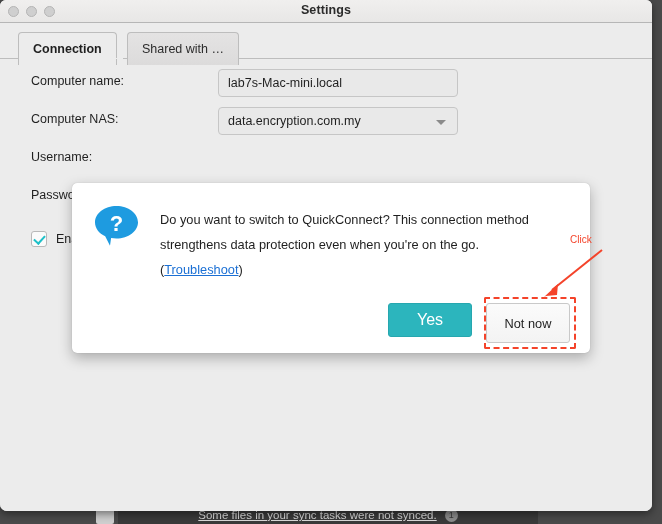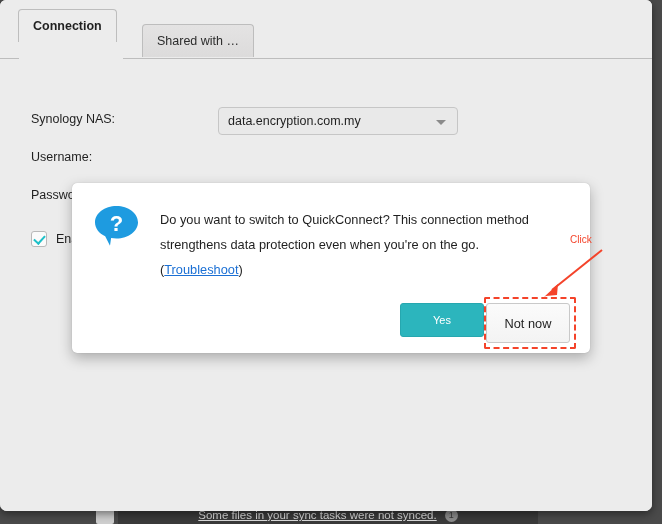--- a/index.html
+++ b/index.html
@@ -127,25 +127,24 @@
     justify-content: flex-start;
     padding: 16px 14px;
   }
   .tab.active {
     left: 18px;
     background: #ececec;
     font-weight: bold;
     z-index: 3;
   }
   .tab.inactive {
-    left: 142px;
+    left: 127px;
     background: linear-gradient(#e4e3e3, #dcdbdb);
     color: #2c2c2c;
     z-index: 2;
-    margin-top: 15px;
   }
   #tab-underline {
     position: absolute;
     left: 0;
     top: 58px;
     width: 652px;
     height: 1px;
     background: #bdbdbd;
     z-index: 1;
   }
@@ -283,30 +282,30 @@
     font-size: 12.8px;
     color: #1f1f1f;
     line-height: 25px;
   }
   #dialog-link {
     color: #1a6fd4;
     text-decoration: underline;
     cursor: pointer;
   }
   #dlg-yes {
-    left: 328px;
+    left: 316px;
     top: 120px;
     width: 84px;
     height: 34px;
     border-radius: 3px;
     position: absolute;
     background: #2cb5bd;
     border: 1px solid #26a7af;
     color: #fff;
-    font-size: 11px;
+    font-size: 16px;
     display: flex;
     align-items: center;
     justify-content: center;
     box-sizing: border-box;
   }
   #dlg-notnow {
     left: 414px;
     top: 120px;
     width: 84px;
     height: 40px;
@@ -358,37 +357,49 @@
 
 <div id="desktop"></div>
 
 <div id="bg-notification-left-chip"></div>
 <div id="bg-notification">
   <span>Some files in your sync tasks were not synced.</span><span class="badge">1</span>
 </div>
 
 <div id="window">
 
+  <div id="titlebar">
+    <div class="traffic" id="tl-close"></div>
+    <div class="traffic" id="tl-min"></div>
+    <div class="traffic" id="tl-zoom"></div>
+    <div class="title">Settings</div>
+  </div>
 
   <div id="tabstrip">
     <div class="tab active">
       <span>Connection</span>
     </div>
     <div class="tab inactive">
       <span>Shared with …</span>
     </div>
   </div>
   <div id="tab-underline"></div>
   <div id="tab-underline-mask"></div>
 
   <div id="panel">
 
+    <div class="form-row" style="top:10px;">
+      <div class="form-label">Computer name:</div>
+      <div class="field">
+        <span>lab7s-Mac-mini.local</span>
+      </div>
+    </div>
 
     <div class="form-row" style="top:48px;">
-      <div class="form-label">Synology NAS:</div>
+      <div class="form-label">Computer NAS:</div>
       <div class="field">
         <span>data.encryption.com.my</span>
         <span class="caret"></span>
       </div>
     </div>
 
     <div class="form-row" style="top:86px;">
       <div class="form-label">Username:</div>
     </div>
 

